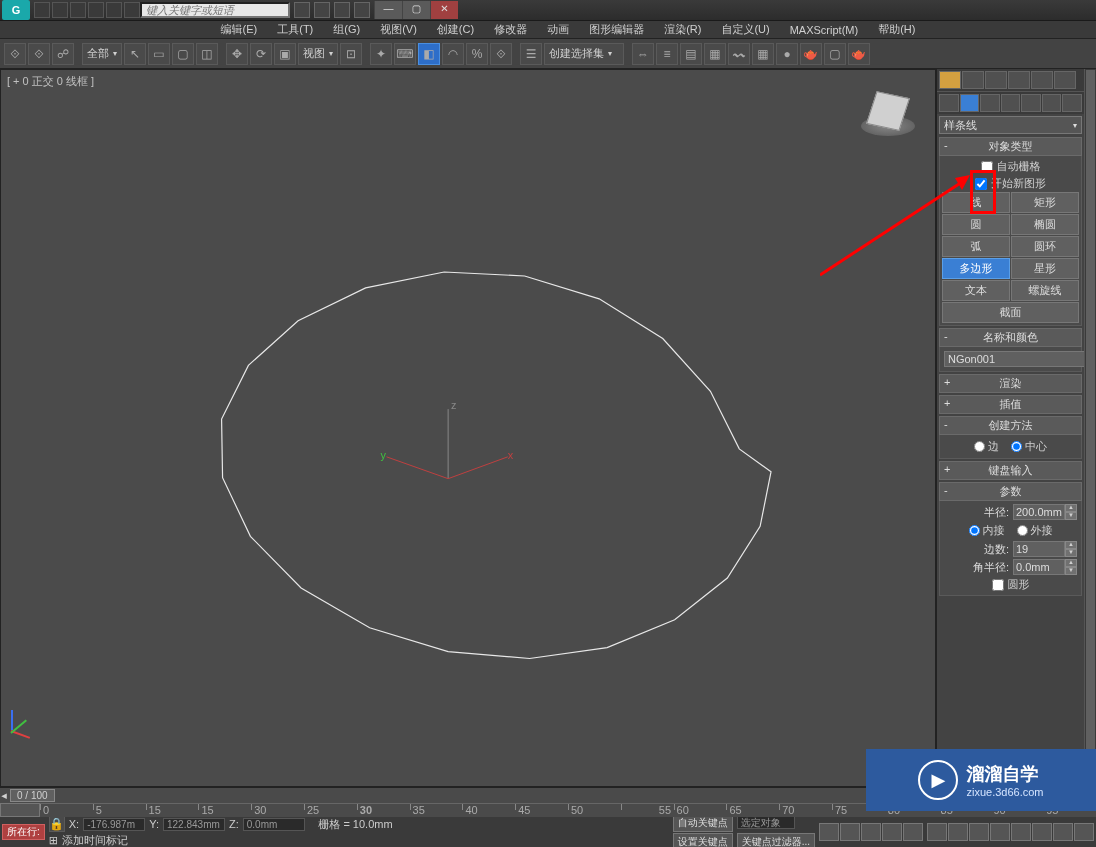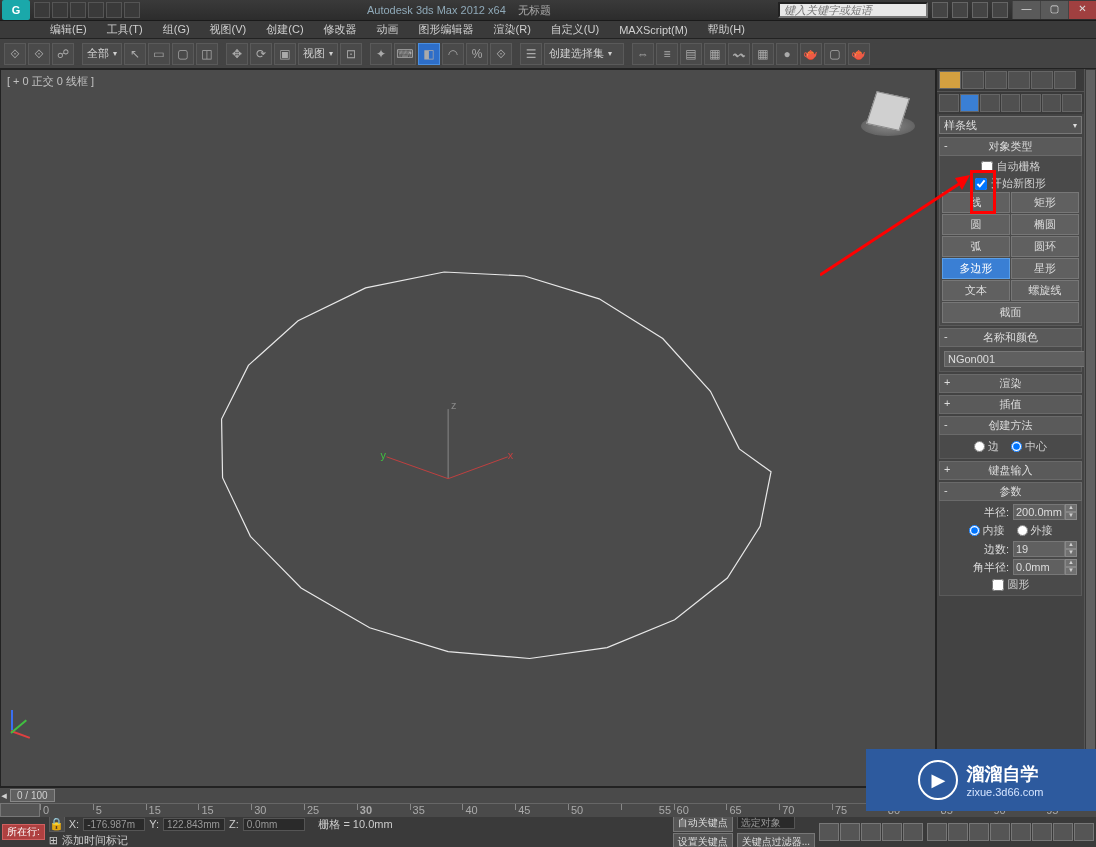--- a/index.html
+++ b/index.html
@@ -13,21 +13,21 @@
 .titlebar-center { flex: 1; text-align: center; color: #8fa9b8; }
 .titlebar-center .doc { color: #aaa; }
 .search-box { width: 150px; height: 16px; background: #e8e8e8; color: #999; font-style: italic; padding: 0 4px; margin-right: 4px; }
 .title-icons { display: flex; gap: 4px; margin-right: 4px; }
 .title-icon { width: 16px; height: 16px; background: #444; border:1px solid #666; }
 .win-controls { display: flex; }
 .win-btn { width: 28px; height: 18px; background: #5a5a5a; border-left: 1px solid #444; text-align:center; color:#ddd; font-size:10px; line-height:16px;}
 .win-close { background: #a04040; }
 
 
-.menubar { height: 18px; background: #3a3a3a; display: flex; align-items: center; padding-left: 40px; gap: 0; border-bottom: 1px solid #222; }
+.menubar { height: 18px; background: #3a3a3a; display: flex; align-items: center; padding-left: 40px; gap: 0; border-bottom: 1px solid #222; justify-content: center; }
 .menu-item { padding: 2px 10px; color: #d0d0d0; cursor: default; }
 
 
 .toolbar { height: 30px; background: #434343; display: flex; align-items: center; padding: 2px 4px; gap: 2px; border-bottom: 1px solid #222; }
 .tb-btn { width: 22px; height: 22px; background: #4a4a4a; border: 1px solid #5a5a5a; display:flex;align-items:center;justify-content:center;color:#aaa;font-size:12px;}
 .tb-sep { width: 4px; }
 .tb-dropdown { height: 22px; background: #4a4a4a; border: 1px solid #5a5a5a; color: #d0d0d0; padding: 0 4px; display:flex;align-items:center;}
 .tb-dropdown::after { content: "▾"; margin-left: 4px; font-size:8px;}
 .tb-btn.highlight-blue { background:#2d6ec9; border-color:#4a8fe0;}
 
@@ -122,24 +122,20 @@
 
 <div class="titlebar">
   <div class="app-icon">G</div>
   <div class="qat">
     <div class="qat-btn"></div>
     <div class="qat-btn"></div>
     <div class="qat-btn"></div>
     <div class="qat-btn"></div>
     <div class="qat-btn"></div>
     <div class="qat-btn"></div>
-  </div>
-  <div class="titlebar-center">
-    <span>Autodesk 3ds Max 2012 x64</span>
-    &nbsp;&nbsp;&nbsp;<span class="doc">无标题</span>
   </div>
   <input class="search-box" placeholder="键入关键字或短语" style="">
   <div class="title-icons">
     <div class="title-icon"></div>
     <div class="title-icon"></div>
     <div class="title-icon"></div>
     <div class="title-icon"></div>
   </div>
   <div class="win-controls">
     <div class="win-btn">—</div>

